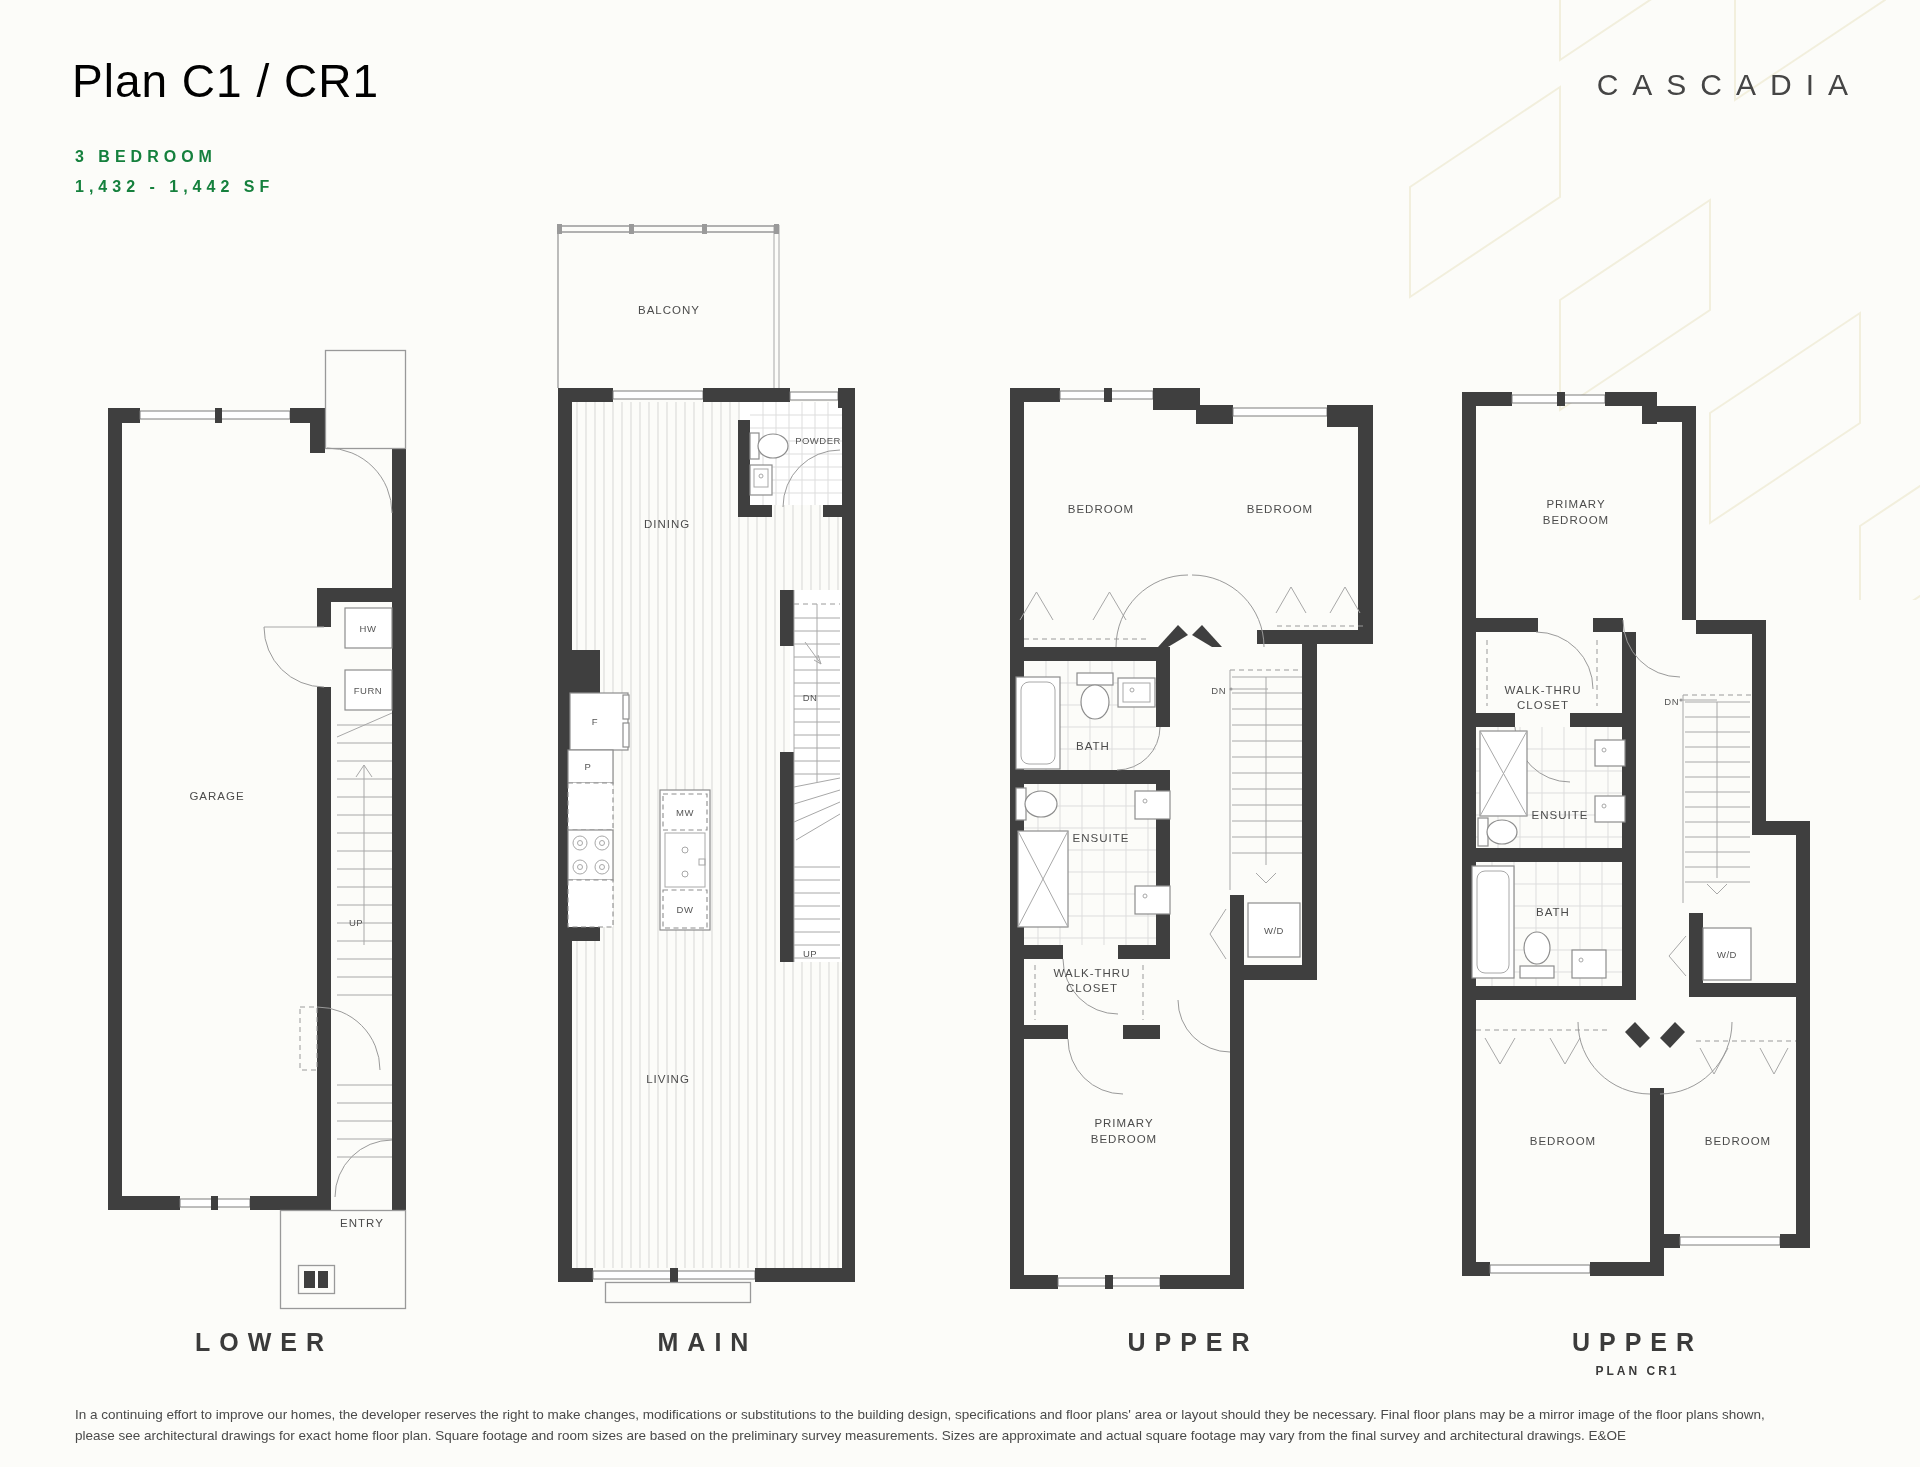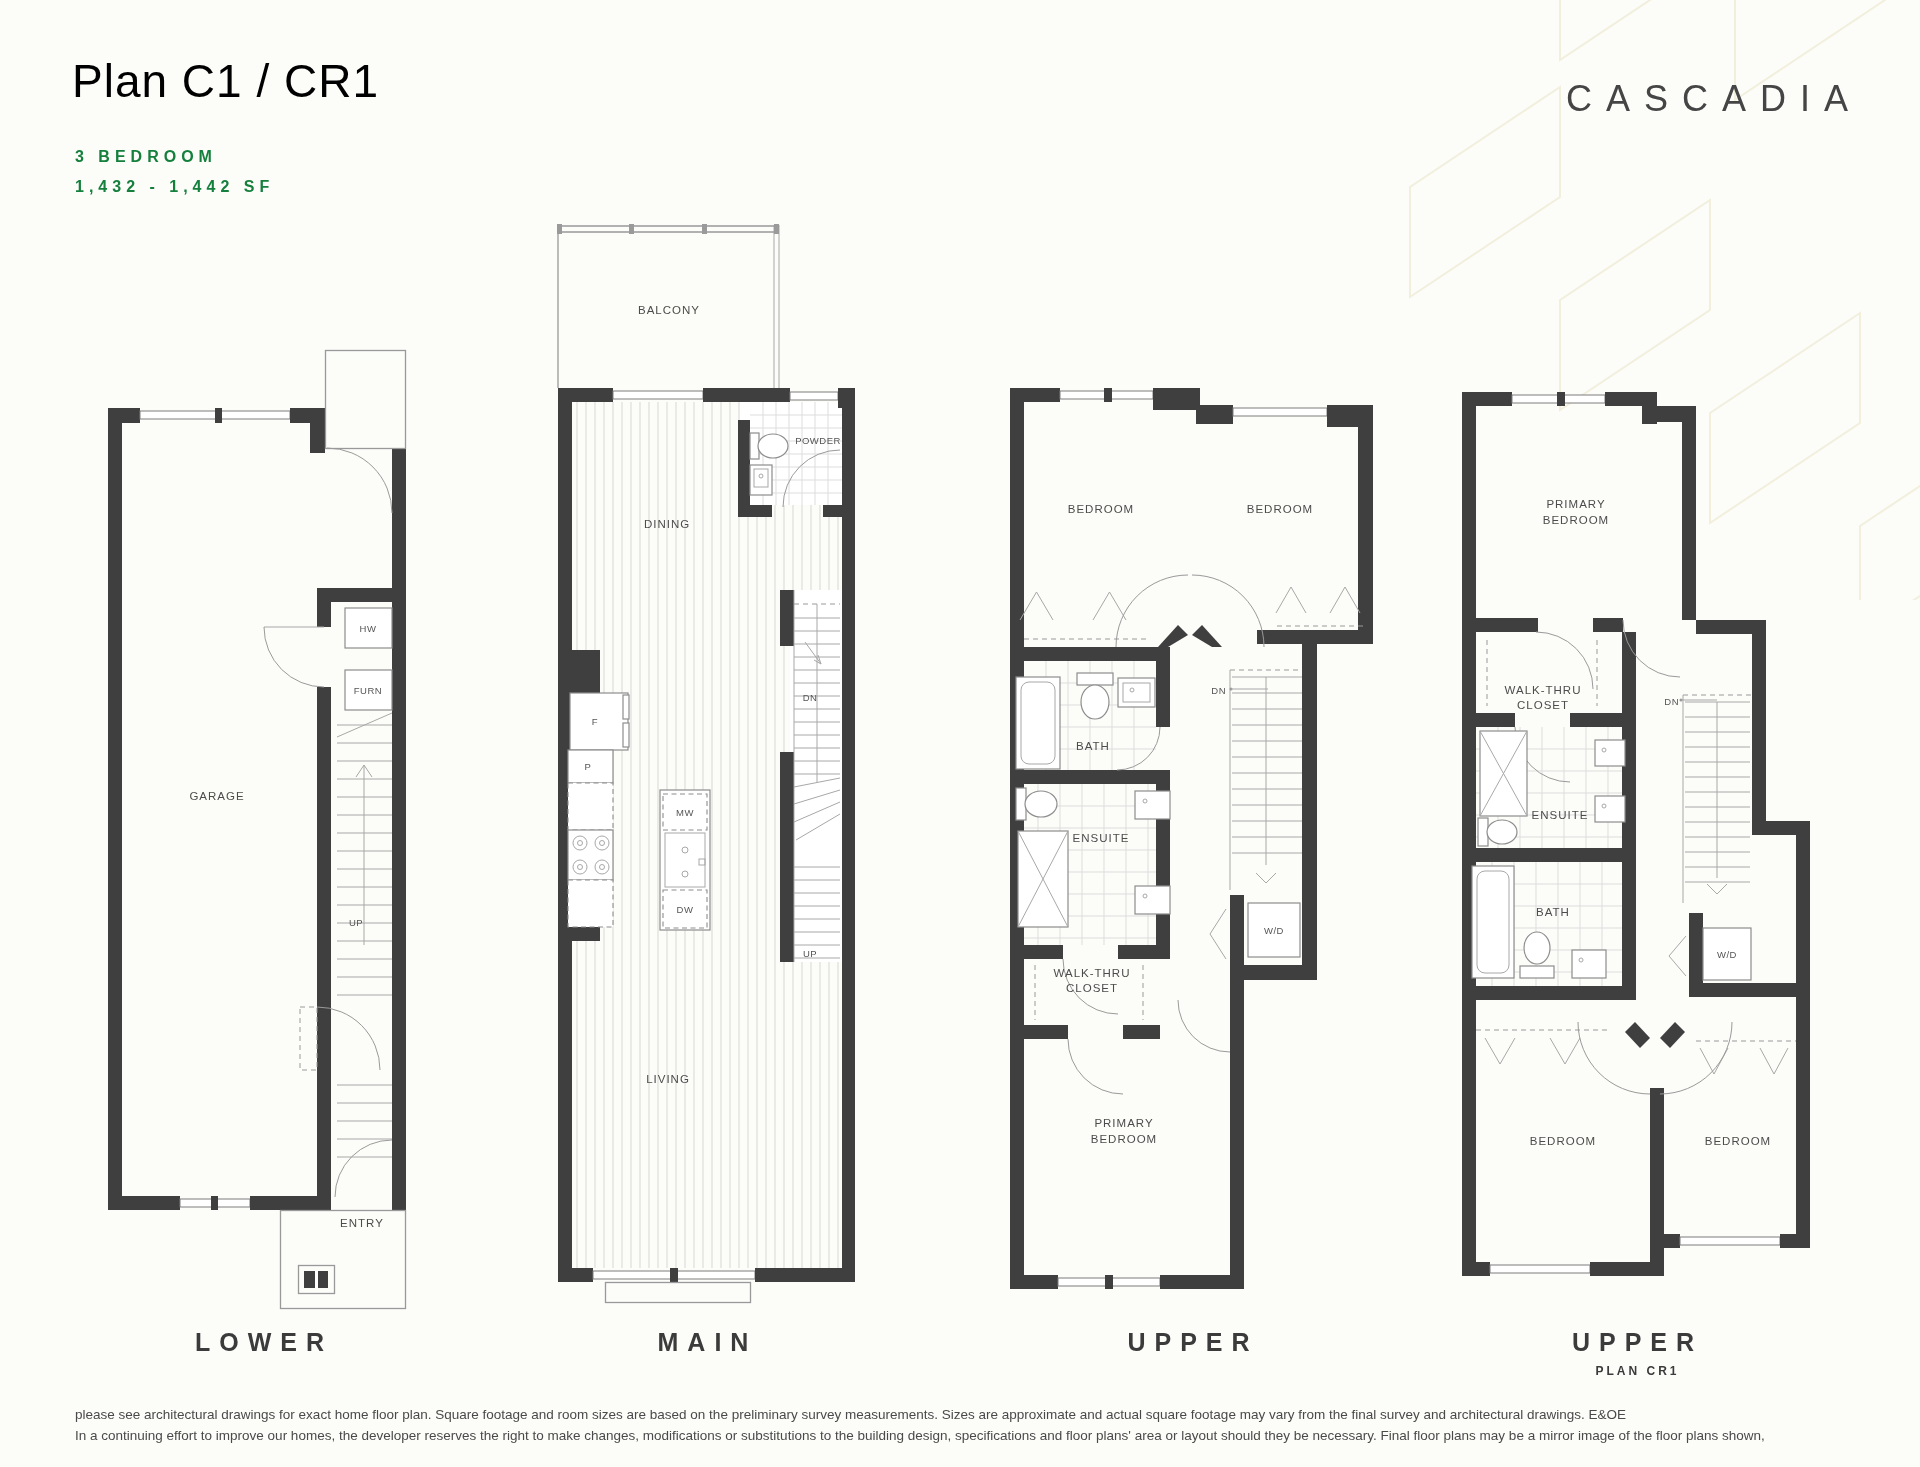--- a/index.html
+++ b/index.html
@@ -2,21 +2,21 @@
 <html><head>
 <meta charset="utf-8">
 <style>
   html,body{margin:0;padding:0;}
   body{width:1920px;height:1467px;position:relative;background:#fcfcf9;font-family:"Liberation Sans",sans-serif;overflow:hidden;}
   .abs{position:absolute;}
   
   .title{left:72px;top:48px;font-size:46px;color:#000000;letter-spacing:1px;font-weight:400;margin-top:6px;}
   .sub1{left:75px;top:148px;font-size:16px;font-weight:bold;letter-spacing:5px;color:#15803d;}
   .sub2{left:75px;top:178px;font-size:16px;font-weight:bold;letter-spacing:5px;color:#15803d;}
-  .brand{right:58px;top:78px;font-size:36px;letter-spacing:14px;color:#454545;font-weight:400;}
+  .brand{right:58px;top:68px;font-size:30px;letter-spacing:14px;color:#454545;font-weight:400;}
   
   .cap{font-size:25px;font-weight:bold;letter-spacing:9px;color:#3b3b3b;text-align:center;}
   .subcap{font-size:12px;font-weight:bold;letter-spacing:3px;color:#3b3b3b;text-align:center;}
   
   .disc{left:75px;top:1404px;width:1800px;font-size:13.5px;color:#4a4a4a;line-height:21px;}
   
   .w{fill:#3f3f3f;stroke:none;}
   .tn{fill:none;stroke:#999;stroke-width:1.3;}
   .tn2{fill:none;stroke:#a8a8a8;stroke-width:1;}
   .win{fill:#fff;stroke:#7d7d7d;stroke-width:1;}
@@ -417,15 +417,15 @@
   <text class="lbl" x="278" y="757">BEDROOM</text>
 </svg>
 
 <div class="abs cap" style="left:104px;top:1328px;width:320px;">LOWER</div>
 <div class="abs cap" style="left:555px;top:1328px;width:305px;">MAIN</div>
 <div class="abs cap" style="left:1008px;top:1328px;width:370px;">UPPER</div>
 <div class="abs cap" style="left:1460px;top:1328px;width:355px;">UPPER</div>
 <div class="abs subcap" style="left:1460px;top:1364px;width:355px;">PLAN CR1</div>
 
 <div class="abs disc">
+  <div>In a continuing effort to improve our homes, the developer reserves the right to make changes, modifications or substitutions to the building design, specifications and floor plans' area or layout should they be necessary. Final floor plans may be a mirror image of the floor plans shown,</div>
   <div>please see architectural drawings for exact home floor plan. Square footage and room sizes are based on the preliminary survey measurements. Sizes are approximate and actual square footage may vary from the final survey and architectural drawings. E&amp;OE</div>
-  <div>In a continuing effort to improve our homes, the developer reserves the right to make changes, modifications or substitutions to the building design, specifications and floor plans' area or layout should they be necessary. Final floor plans may be a mirror image of the floor plans shown,</div>
 </div>
 
 </body></html>

